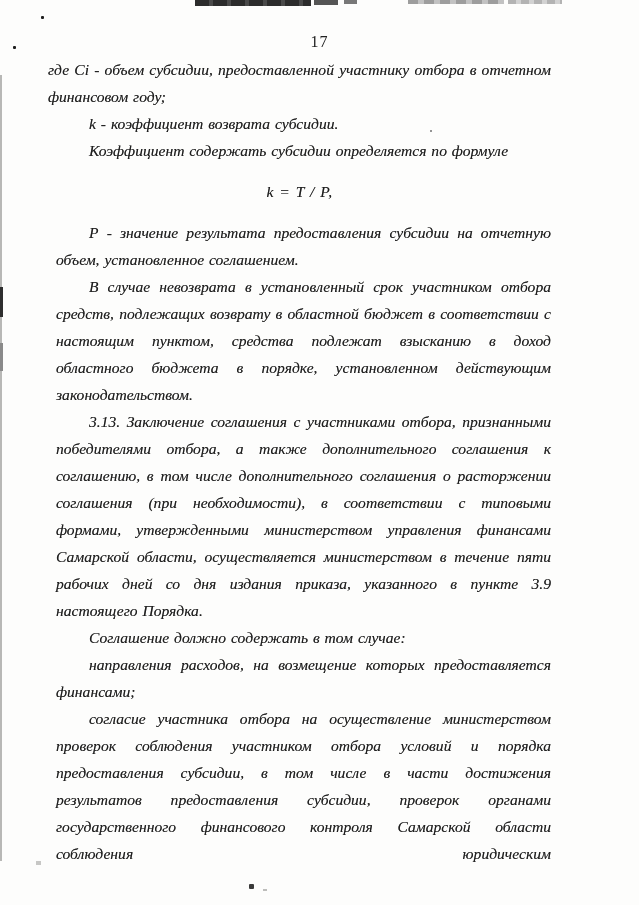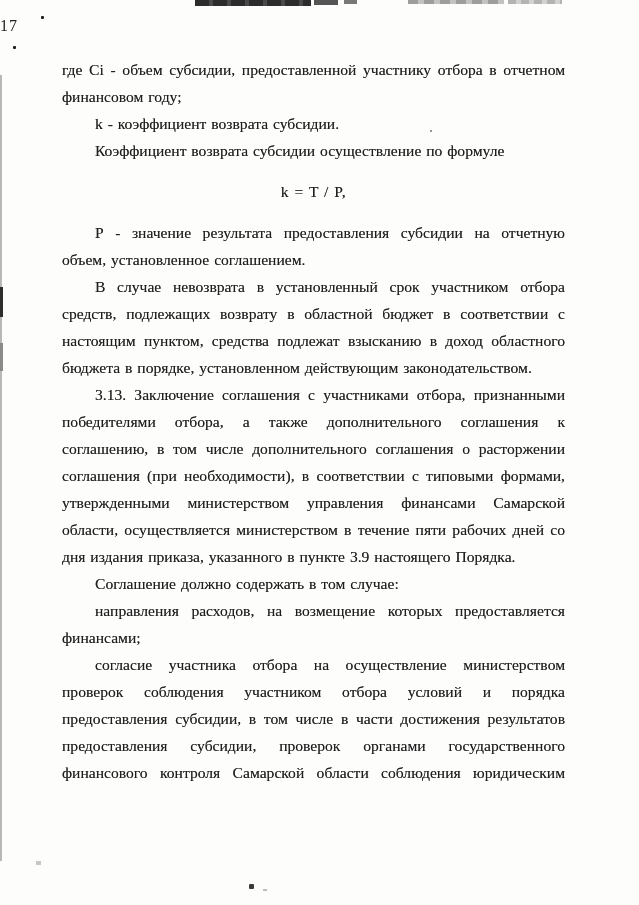--- a/index.html
+++ b/index.html
@@ -8,43 +8,44 @@
     width: 639px;
     height: 905px;
     margin: 0 auto;
     background: #fdfdfc;
     overflow: hidden;
     font-family: "Liberation Serif", "DejaVu Serif", serif;
     color: #1f1f1f;
   }
   .page-number {
     position: absolute;
-    top: 17px;
+    top: 33px;
     left: 0;
     width: 100%;
-    text-align: left;
+    text-align: center;
     font-size: 16px;
     letter-spacing: 1px;
     color: #222;
   }
   .text-block {
     position: absolute;
-    left: 62px;
+    left: 48px;
     top: 56px;
     width: 503px;
+    font-style: italic;
   }
   .text-block p {
     margin: 0;
     font-size: 15.6px;
     line-height: 27px;
     text-align: justify;
     text-shadow: 0 0 0.4px rgba(20,20,20,0.55);
     word-spacing: 1px;
   }
-  .text-block p.indent { text-indent: 33px; }
+  .text-block p.indent { text-indent: 33px; margin-left: 8px; }
   .text-block p.cont { text-align-last: justify; }
   .formula {
     text-align: right;
     text-align-last: center !important;
     text-indent: 0 !important;
     margin: 14px 0 14px 0 !important;
     letter-spacing: 0.5px;
   }
   
   .artifact { position: absolute; pointer-events: none; }
@@ -84,21 +85,21 @@
   <div class="artifact art-dot-3"></div>
   <div class="artifact art-speck-bl"></div>
   <div class="artifact art-speck-bc1"></div>
   <div class="artifact art-speck-bc2"></div>
 
   <div class="page-number">17</div>
 
   <div class="text-block">
     <p>где Ci - объем субсидии, предоставленной участнику отбора в отчетном финансовом году;</p>
     <p class="indent">k - коэффициент возврата субсидии.</p>
-    <p class="indent">Коэффициент возврата субсидии осуществление по формуле</p>
+    <p class="indent">Коэффициент содержать субсидии определяется по формуле</p>
     <p class="formula">k = T / P,</p>
     <p class="indent">Р - значение результата предоставления субсидии на отчетную объем, установленное соглашением.</p>
     <p class="indent">В случае невозврата в установленный срок участником отбора средств, подлежащих возврату в областной бюджет в соответствии с настоящим пунктом, средства подлежат взысканию в доход областного бюджета в порядке, установленном действующим законодательством.</p>
     <p class="indent">3.13. Заключение соглашения с участниками отбора, признанными победителями отбора, а также дополнительного соглашения к соглашению, в том числе дополнительного соглашения о расторжении соглашения (при необходимости), в соответствии с типовыми формами, утвержденными министерством управления финансами Самарской области, осуществляется министерством в течение пяти рабочих дней со дня издания приказа, указанного в пункте 3.9 настоящего Порядка.</p>
     <p class="indent">Соглашение должно содержать в том случае:</p>
     <p class="indent">направления расходов, на возмещение которых предоставляется финансами;</p>
     <p class="indent cont">согласие участника отбора на осуществление министерством проверок соблюдения участником отбора условий и порядка предоставления субсидии, в том числе в части достижения результатов предоставления субсидии, проверок органами государственного финансового контроля Самарской области соблюдения юридическим</p>
   </div>
 
 </div>

